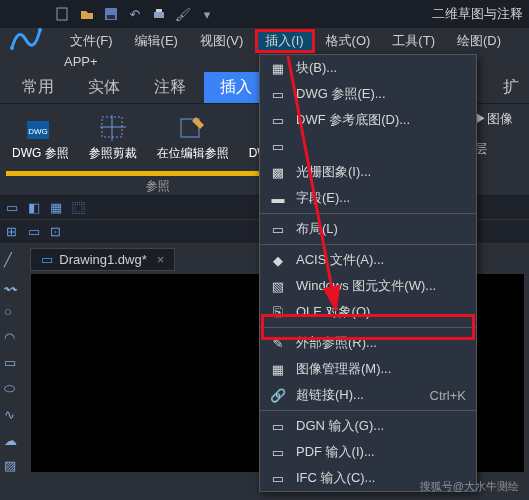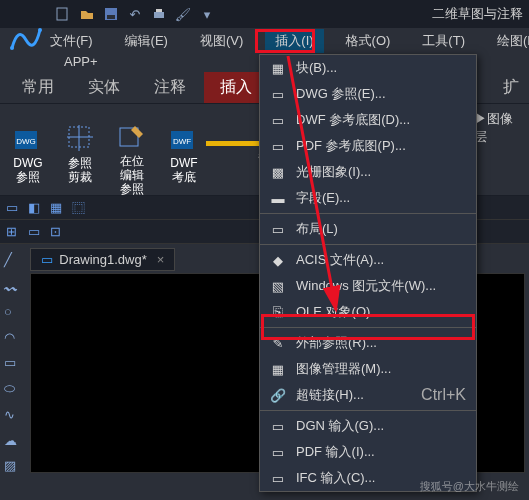--- a/index.html
+++ b/index.html
@@ -2,51 +2,51 @@
 <html><head>
 <meta charset="utf-8">
 <style>
 *{margin:0;padding:0;box-sizing:border-box;font-family:"Microsoft YaHei",sans-serif;user-select:none}
 body{background:#2b2f38;color:#d0d0d0;width:529px;height:500px;overflow:hidden;position:relative;font-size:13px}
 .titlebar{height:28px;background:#1a1e27;display:flex;align-items:center;padding:0 6px;gap:8px}
 .logo{width:40px;height:40px;position:absolute;top:18px;left:6px;z-index:5}
 .qat{display:flex;gap:10px;margin-left:50px;align-items:center}
 .qat-ic{width:14px;height:14px;display:flex;align-items:center;justify-content:center;color:#8aa0c0}
 .mode{margin-left:auto;color:#d0d0d0;font-size:13px}
-.menubar{height:26px;background:#2b2f38;display:flex;align-items:center;padding-left:40px;gap:12px}
+.menubar{height:26px;background:#2b2f38;display:flex;align-items:center;padding-left:60px;gap:2px}
 .menu-item{padding:3px 10px;color:#d0d0d0;font-size:13px;white-space:nowrap}
 .menu-item.open{background:#0c4a6e}
 .appplus{height:22px;padding-left:64px;color:#d0d0d0;font-size:13px}
 .ribbon-tabs{height:28px;display:flex;align-items:flex-end;padding-left:6px;gap:2px;border-bottom:1px solid #1a1e27}
 .rtab{padding:5px 16px;color:#c0c0c0;font-size:16px}
-.rtab.active{background:#7f1d1d;color:#fff}
+.rtab.active{background:#3b82f6;color:#fff}
 .rtab-side{margin-left:auto;padding:5px 10px}
 .ribbon-body{height:92px;background:#2b2f38;display:flex;padding:6px 0 0 6px;border-bottom:1px solid #1a1e27}
-.panel{display:flex;align-items:center}
+.panel{display:flex;flex-direction:column;align-items:flex-start}
 .panel-btns{display:flex;gap:8px;height:66px}
 .big-btn{display:flex;flex-direction:column;align-items:center;justify-content:flex-start;gap:2px;padding:2px 6px;min-width:44px}
 .big-ic{width:32px;height:32px;display:flex;align-items:center;justify-content:center}
 .big-lbl{font-size:12px;color:#ffffff;text-align:center;line-height:14px}
 .panel-title{font-size:12px;color:#a0a0a0;padding-top:2px;border-top:5px solid #eab308;width:100%;text-align:center}
-.side-strip{margin-left:auto;display:flex;flex-direction:column;gap:0;padding-right:16px;font-size:13px}
+.side-strip{margin-left:auto;display:flex;flex-direction:column;gap:12px;padding-right:16px;font-size:13px}
 .toolbar-rows{background:#1e222b}
 .trow{height:24px;display:flex;align-items:center;gap:6px;padding:0 6px;border-bottom:1px solid #333}
 .tic{width:16px;height:16px;color:#6a9de8}
 .doc-area{position:relative;height:240px;display:flex}
 .left-tools{width:26px;background:#2b2f38;display:flex;flex-direction:column;gap:8px;padding:8px 4px}
 .ltool{width:18px;height:18px;color:#8aaad8}
 .canvas-wrap{flex:1;background:#2b2f38;padding:4px}
 .doc-tab{display:inline-flex;align-items:center;gap:6px;padding:3px 10px;background:#1a1e27;border:1px solid #444;font-family:monospace;font-size:13px}
 .doc-tab .x{color:#888;margin-left:4px}
 .canvas{background:#000;height:200px;margin-top:2px;border:1px solid #333}
 .dropdown{position:absolute;top:54px;left:259px;width:218px;background:#2b3240;border:1px solid #555;box-shadow:2px 2px 8px rgba(0,0,0,.6);z-index:20}
 .dd-item{display:flex;align-items:center;gap:10px;padding:4px 10px;color:#d8d8d8;font-size:13px;height:26px}
 .dd-ic{width:16px;height:16px;flex-shrink:0;display:flex;align-items:center;justify-content:center}
 .dd-txt{flex:1;white-space:nowrap}
-.dd-sc{color:#aaa;font-size:16px}
+.dd-sc{color:#aaa;font-size:13px}
 .dd-sep{height:1px;background:#555;margin:2px 0}
 .hl-red{position:absolute;border:3px solid #e81123;pointer-events:none;z-index:30}
 .hl1{top:29px;left:255px;width:60px;height:24px}
 .hl2{top:314px;left:261px;width:214px;height:26px}
 .arrow-svg{position:absolute;top:52px;left:278px;z-index:25;pointer-events:none}
 .watermark{position:absolute;bottom:6px;right:10px;color:rgba(220,220,220,.55);font-size:11px;z-index:50}
 </style>
 </head>
 <body>
 
@@ -200,21 +200,20 @@
     <div class="dd-item">
       <span class="dd-ic">▭</span>
       <span class="dd-txt">DWG 参照(E)...</span>
     </div>
     <div class="dd-item">
       <span class="dd-ic">▭</span>
       <span class="dd-txt">DWF 参考底图(D)...</span>
     </div>
     <div class="dd-item">
       <span class="dd-ic">▭</span>
-      <span class="dd-txt">PDF 参考底图(P)...</span>
     </div>
     <div class="dd-item">
       <span class="dd-ic">▩</span>
       <span class="dd-txt">光栅图象(I)...</span>
     </div>
     <div class="dd-item">
       <span class="dd-ic">▬</span>
       <span class="dd-txt">字段(E)...</span>
     </div>
     <div class="dd-sep"></div>

